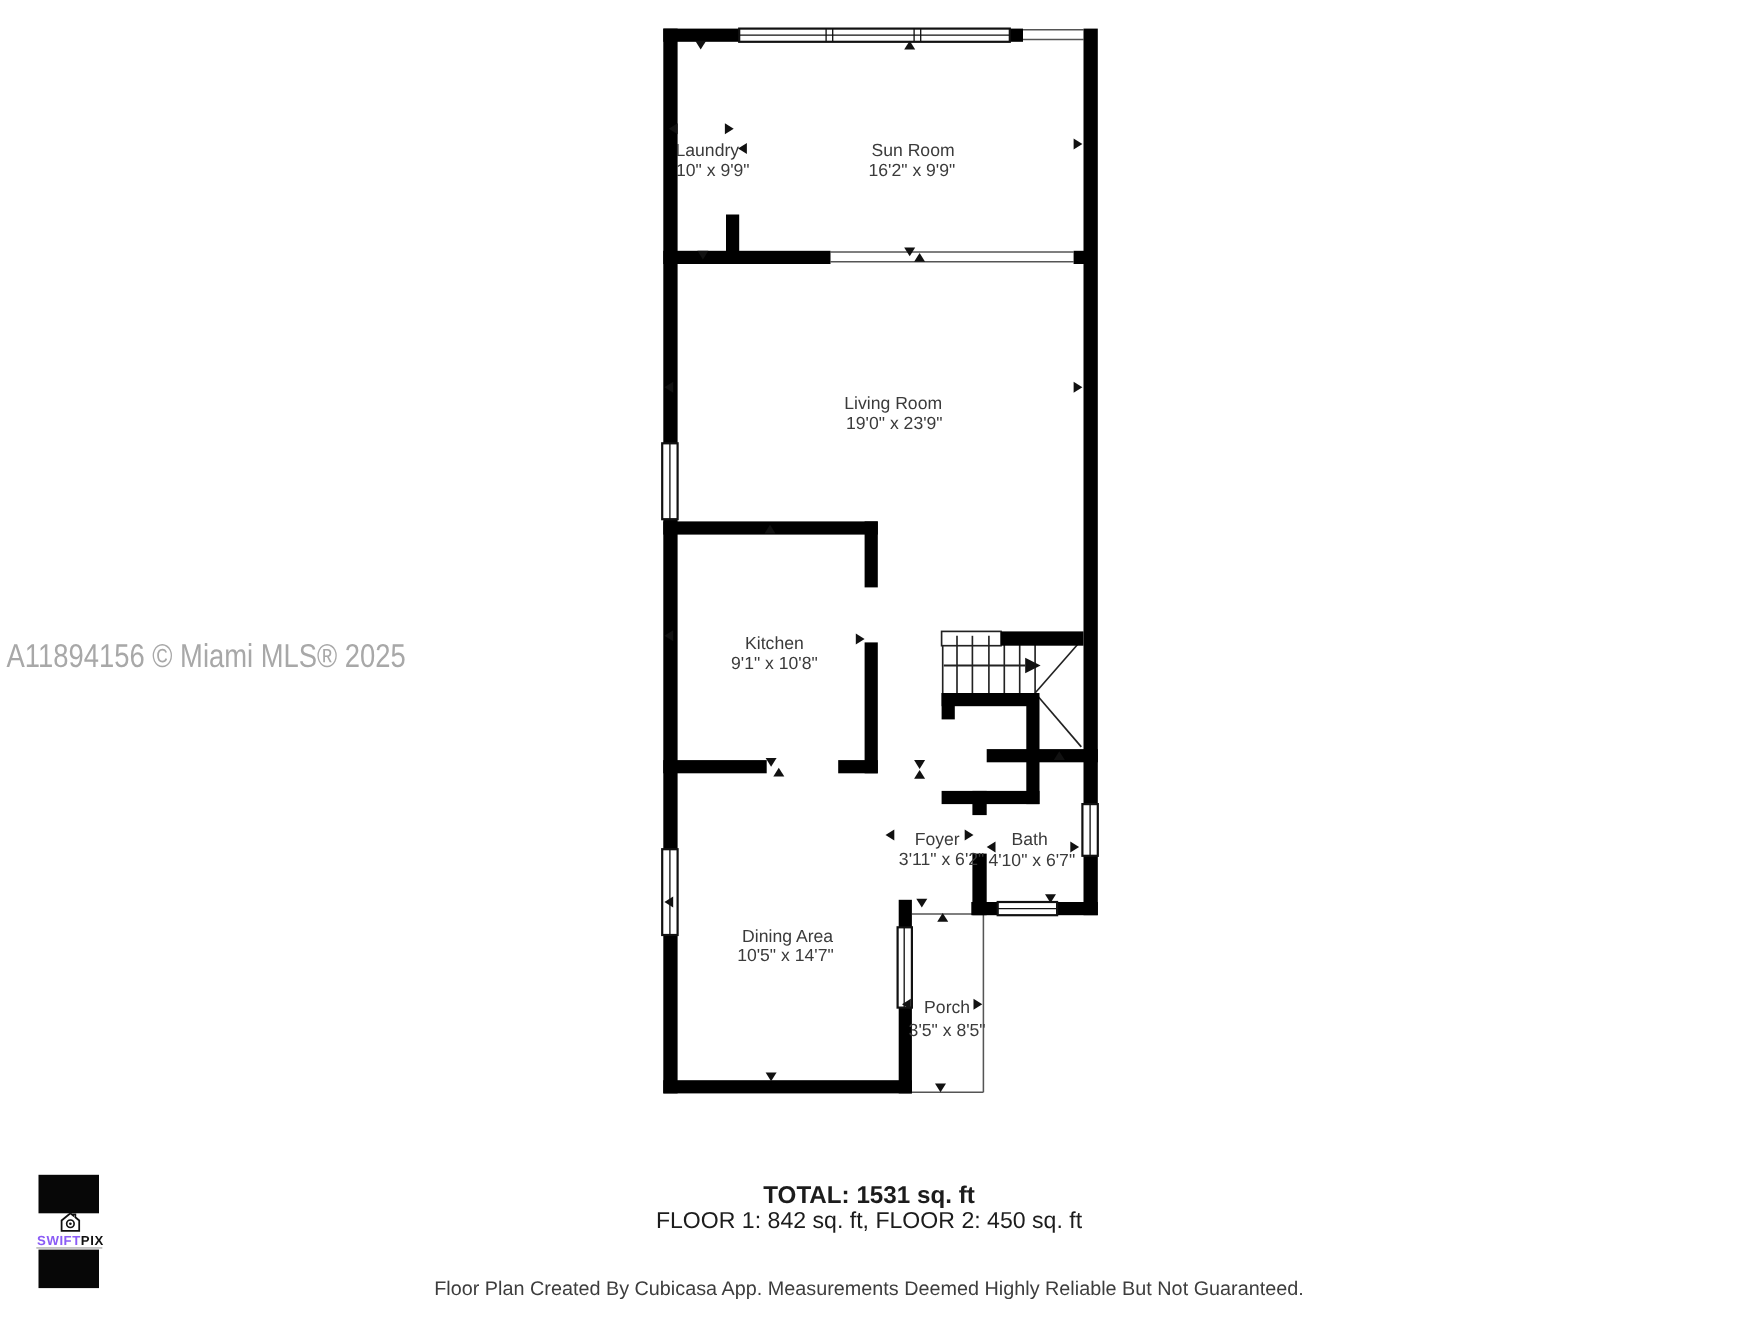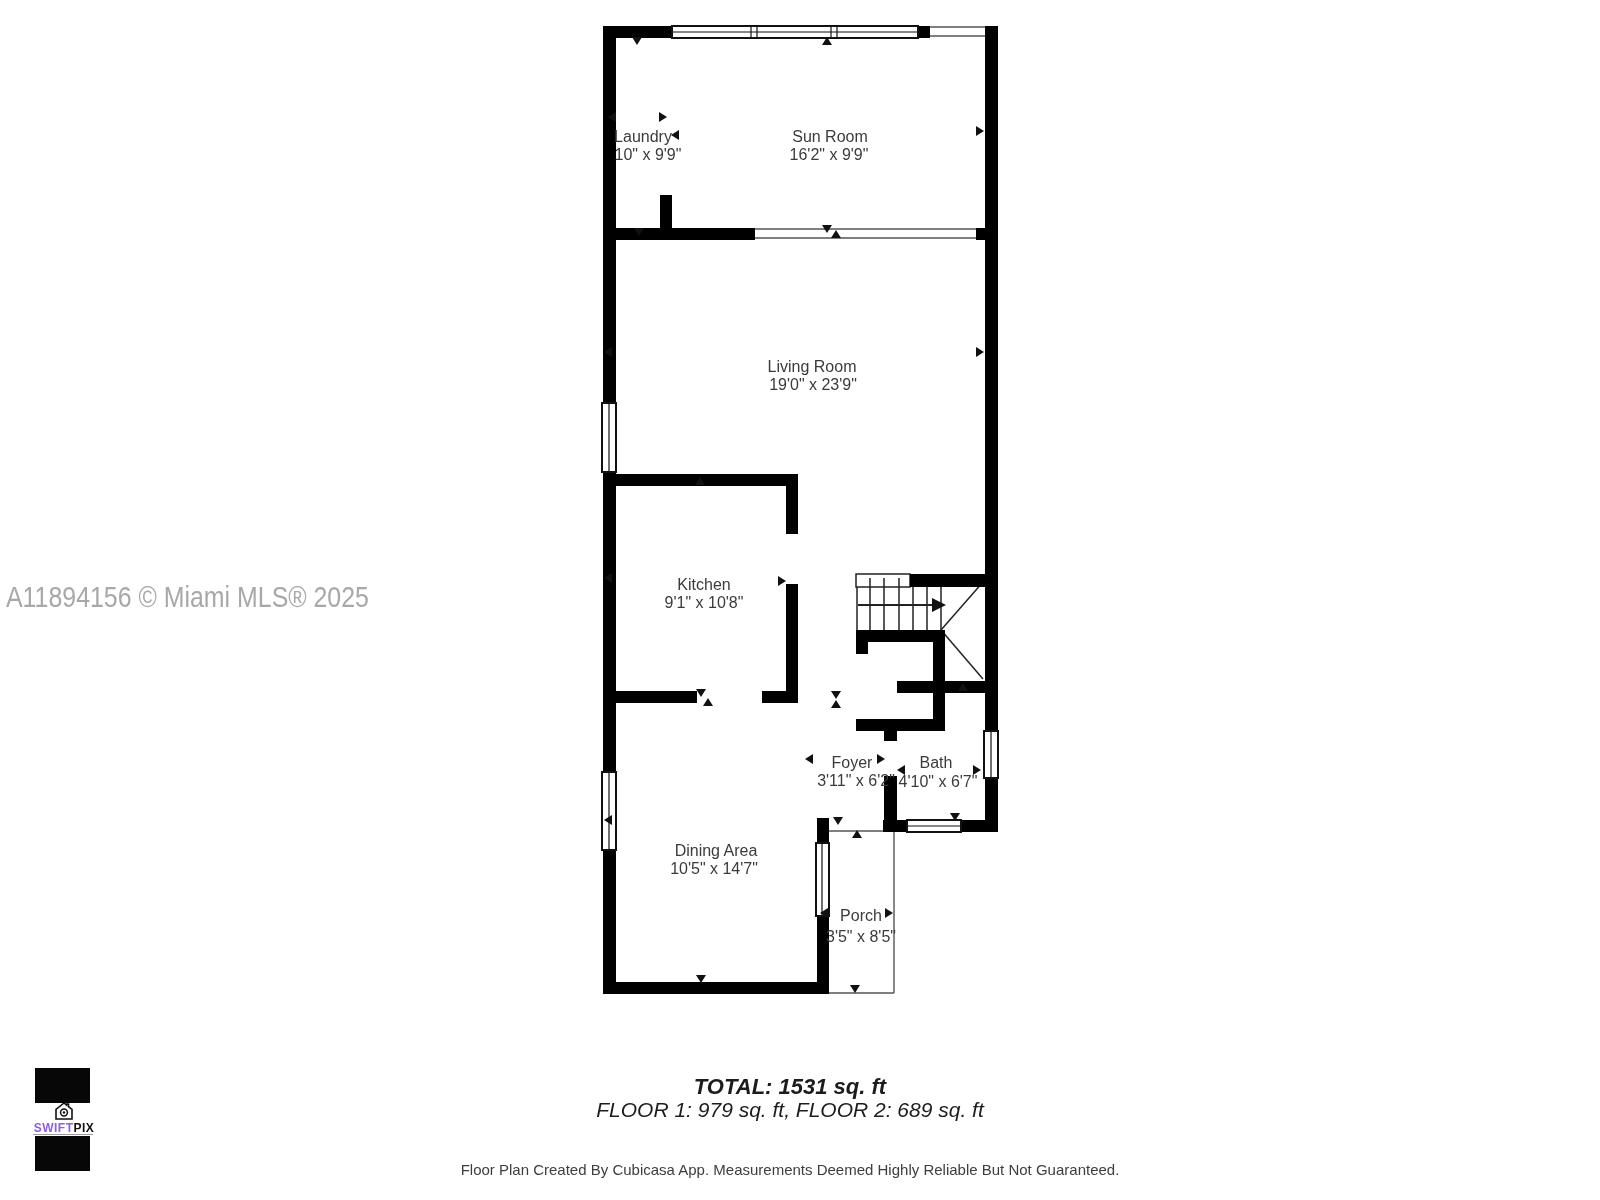--- a/index.html
+++ b/index.html
@@ -6,26 +6,26 @@
   body{font-family:"Liberation Sans","DejaVu Sans",sans-serif;}
   .canvas{position:relative;width:1600px;height:1200px;background:#ffffff;overflow:hidden;}
   .plan-svg{position:absolute;left:0;top:0;}
   .watermark{
     position:absolute;left:6px;top:580px;
     font-size:30px;color:#a8a8a8;letter-spacing:0px;white-space:nowrap;
     transform:scaleX(0.83);transform-origin:left center;
   }
   .summary{
     position:absolute;left:390px;top:1076px;width:800px;
-    text-align:center;color:#1c1c1c;font-size:21px;line-height:22.5px;font-style:italic;
+    text-align:center;color:#1c1c1c;font-size:21px;line-height:22.5px;
   }
   .summary .total{font-weight:bold;font-size:22px;}
   .disclaimer{
     position:absolute;left:390px;top:1161px;width:800px;
-    text-align:center;color:#3d3d3d;font-size:15px;
+    text-align:center;color:#3d3d3d;font-size:18px;
   }
   .logo{position:absolute;left:28px;top:1066px;width:72px;}
   .logo .block{position:absolute;left:7px;width:55px;height:35px;background:#070707;}
   .logo .block.b1{top:2px;}
   .logo .block.b2{top:70px;}
   .logo .house{position:absolute;left:26px;top:36px;}
   .logo .brand{
     position:absolute;left:0px;top:55px;width:72px;text-align:center;
     font-size:12px;font-weight:bold;letter-spacing:0.5px;white-space:nowrap;
   }
@@ -183,21 +183,21 @@
       <text class="room-dims" x="938" y="787">4'10" x 6'7"</text>
       <text class="room-name" x="716" y="856">Dining Area</text>
       <text class="room-dims" x="714" y="874">10'5" x 14'7"</text>
       <text class="room-name" x="861" y="921">Porch</text>
       <text class="room-dims" x="861" y="942">3'5" x 8'5"</text>
     </g>
   </svg>
 
   <div class="summary">
     <div class="total">TOTAL: 1531 sq. ft</div>
-    <div class="line">FLOOR 1: 979 sq. ft, FLOOR 2: 689 sq. ft</div>
+    <div class="line">FLOOR 1: 842 sq. ft, FLOOR 2: 450 sq. ft</div>
   </div>
   <div class="disclaimer">Floor Plan Created By Cubicasa App. Measurements Deemed Highly Reliable But Not Guaranteed.</div>
 
   <div class="logo">
     <div class="block b1"></div>
     <svg class="house" width="20" height="18" viewBox="0 0 20 18">
       <path d="M7.5 3 L10 1 L12.5 3 L12.5 2 L14.5 2 L14.5 4.6 L18 7.5 L18 17 L2 17 L2 7.5 Z" fill="none" stroke="#111" stroke-width="1.6"></path>
       <circle cx="10" cy="10.5" r="3.4" fill="none" stroke="#111" stroke-width="1.5"></circle>
       <circle cx="10" cy="10.5" r="1.2" fill="#111"></circle>
     </svg>

